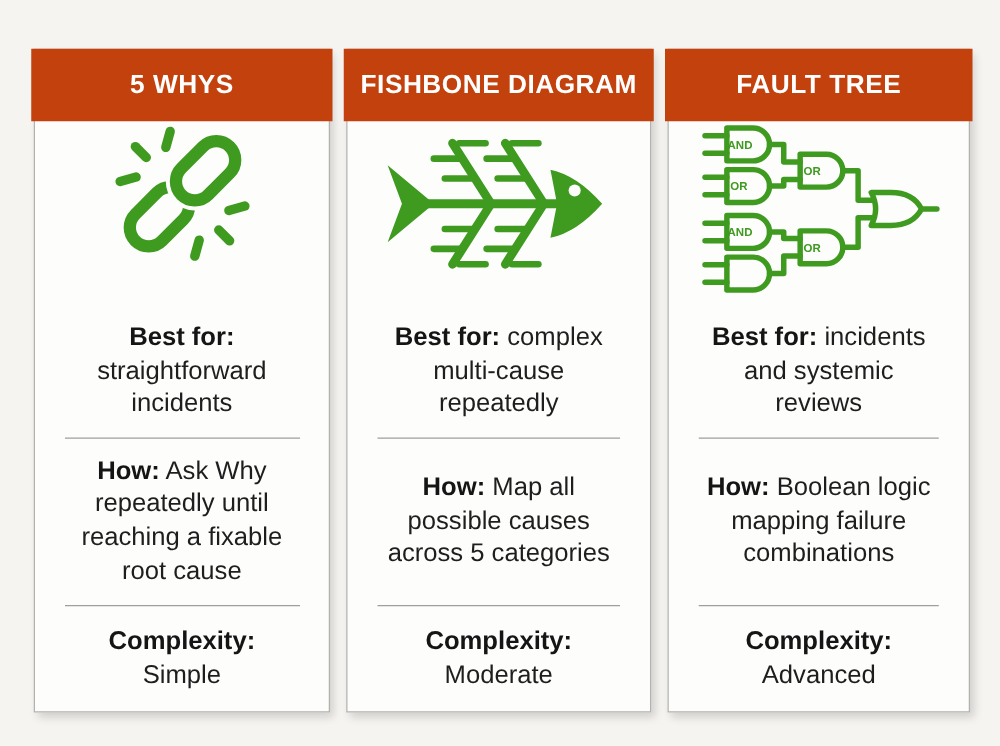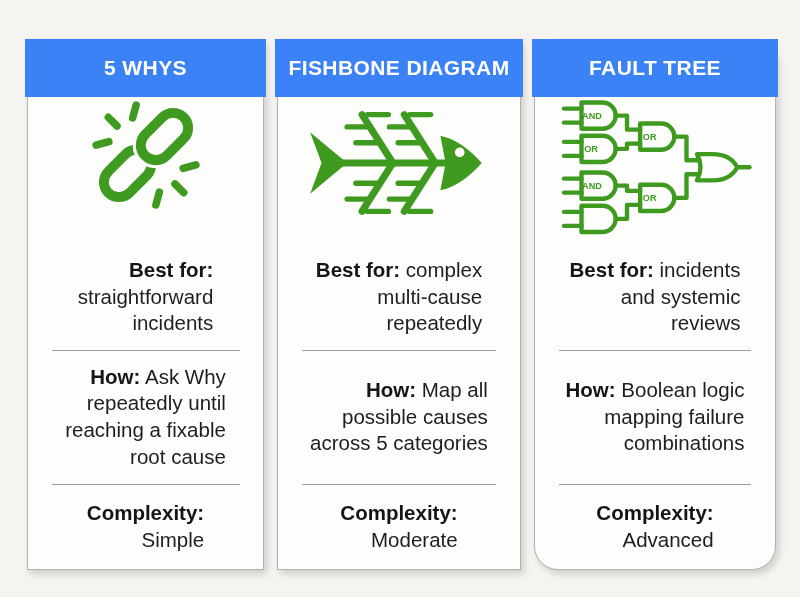--- a/index.html
+++ b/index.html
@@ -17,36 +17,36 @@
   }
   .card{
     width:237px;height:531px;
     background:#fdfdfc;
     border:1.5px solid #b3b1ae;
     box-shadow:3px 4px 7px rgba(0,0,0,0.16);
     box-sizing:border-box;
     display:flex;flex-direction:column;
   }
   .card.mid{width:244px;}
-  .card.right{width:242px;border-radius:24px;}
+  .card.right{width:242px;}
   .card-header{
     height:58px;flex:0 0 58px;
     margin:-1.5px -3px 0 -3px;
-    background:#3b82f6;
+    background:#c2410c;
     display:flex;align-items:center;justify-content:center;
     color:#ffffff;font-weight:800;font-size:21px;letter-spacing:0.4px;
     text-align:center;
   }
   .icon-row{
     height:148px;flex:0 0 148px;
     display:flex;justify-content:center;
   }
   .sec{
     display:flex;align-items:center;justify-content:center;
-    text-align:right;
+    text-align:center;
     font-size:20.5px;line-height:1.3;
     padding:0 10px;
     white-space:pre-line;
   }
   .sec .b{font-weight:800;color:#151515;}
   .sec-best{height:105px;flex:0 0 105px;}
   .sec-how{height:133px;flex:0 0 133px;}
   .sec-cx{flex:1 1 auto;}
   .divider{
     border:none;border-top:1.5px solid #9f9f9f;

